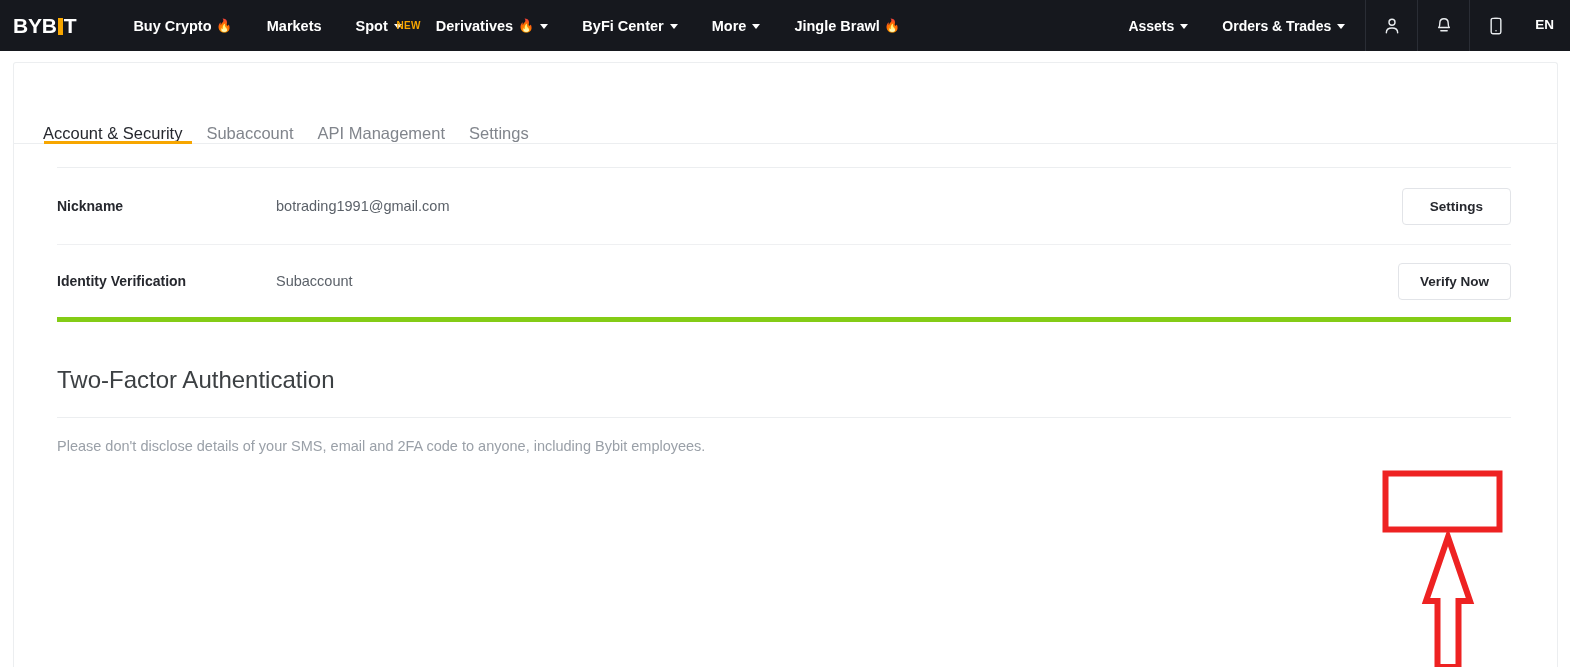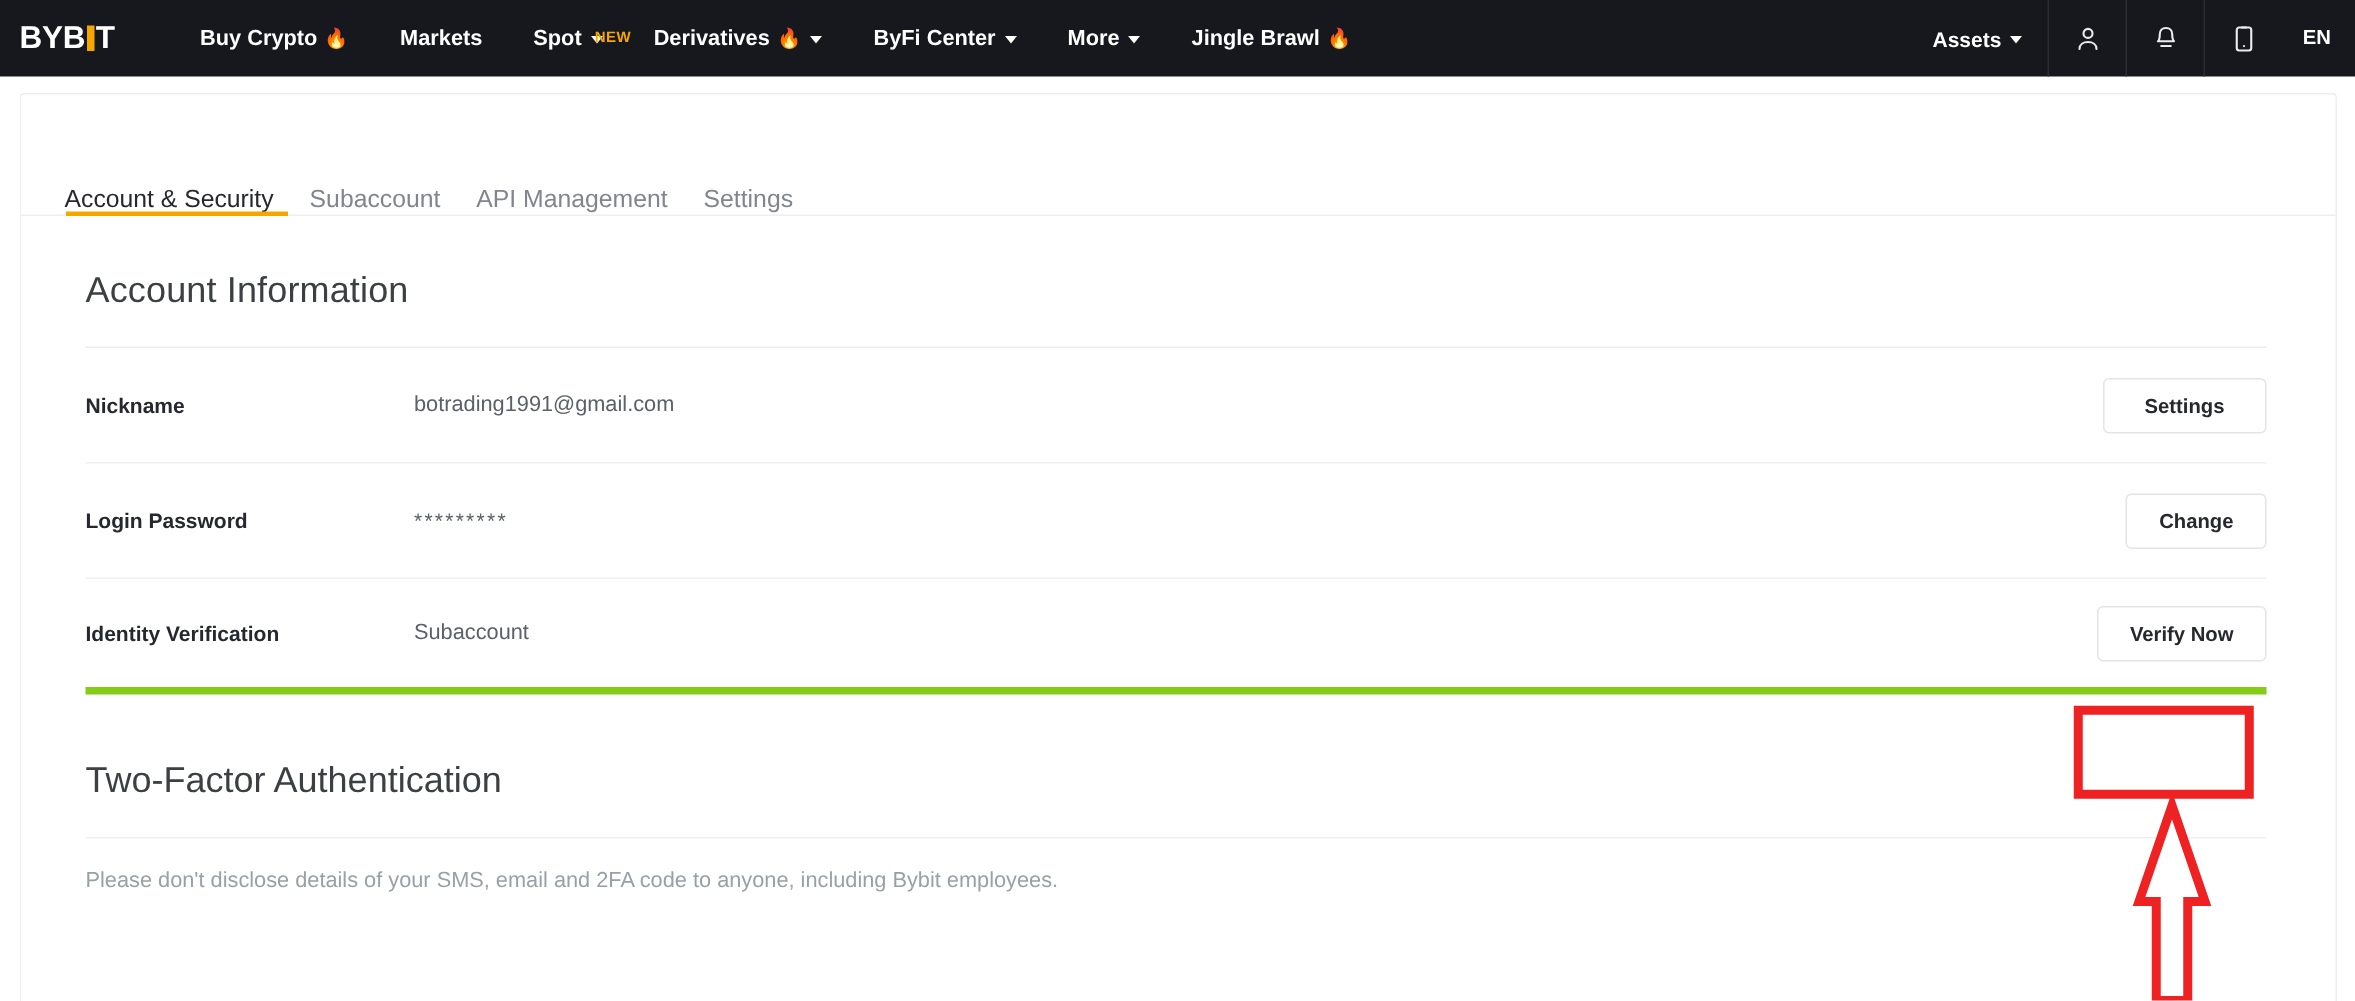--- a/index.html
+++ b/index.html
@@ -264,20 +264,24 @@
 
   <div class="nav-spacer"></div>
 
   <div class="nav-right">
 
     <div class="nav-item">
       <span>Assets</span>
       <span class="caret"></span>
     </div>
 
+    <div class="nav-item" style="padding-right:20px">
+      <span>Orders &amp; Trades</span>
+      <span class="caret"></span>
+    </div>
 
     <div class="icon-cell">
       <svg width="20" height="20" viewBox="0 0 24 24" fill="none" stroke="#e9ecef" stroke-width="1.7" stroke-linecap="round" stroke-linejoin="round">
         <circle cx="12" cy="7.5" r="3.6"></circle>
         <path d="M5.2 20c0-3.6 3.1-5.6 6.8-5.6s6.8 2 6.8 5.6"></path>
       </svg>
     </div>
 
     <div class="icon-cell">
       <svg width="20" height="20" viewBox="0 0 24 24" fill="none" stroke="#e9ecef" stroke-width="1.7" stroke-linecap="round" stroke-linejoin="round">
@@ -304,41 +308,33 @@
 <div id="card">
 
   <div id="tabs">
     <div class="tab active">Account &amp; Security</div>
     <div class="tab">Subaccount</div>
     <div class="tab">API Management</div>
     <div class="tab">Settings</div>
     <div id="tab-underline"></div>
   </div>
 
-  <div class="section-title">Account Information</div>
   <div class="section-rule"></div>
 
   <div>
 
 
     <div class="row">
       <div class="row-label">Nickname</div>
       <div class="row-value">botrading1991@gmail.com</div>
       <div class="row-action">
         <button class="btn" style="padding-left:27px;padding-right:27px">Settings</button>
       </div>
     </div>
 
-    <div class="row">
-      <div class="row-label">Login Password</div>
-      <div class="row-value mask">*********</div>
-      <div class="row-action">
-        <button class="btn">Change</button>
-      </div>
-    </div>
 
     <div class="row">
       <div class="row-label">Identity Verification</div>
       <div class="row-value">Subaccount</div>
       <div class="row-action">
         <button class="btn">Verify Now</button>
       </div>
     </div>
 
   </div>

